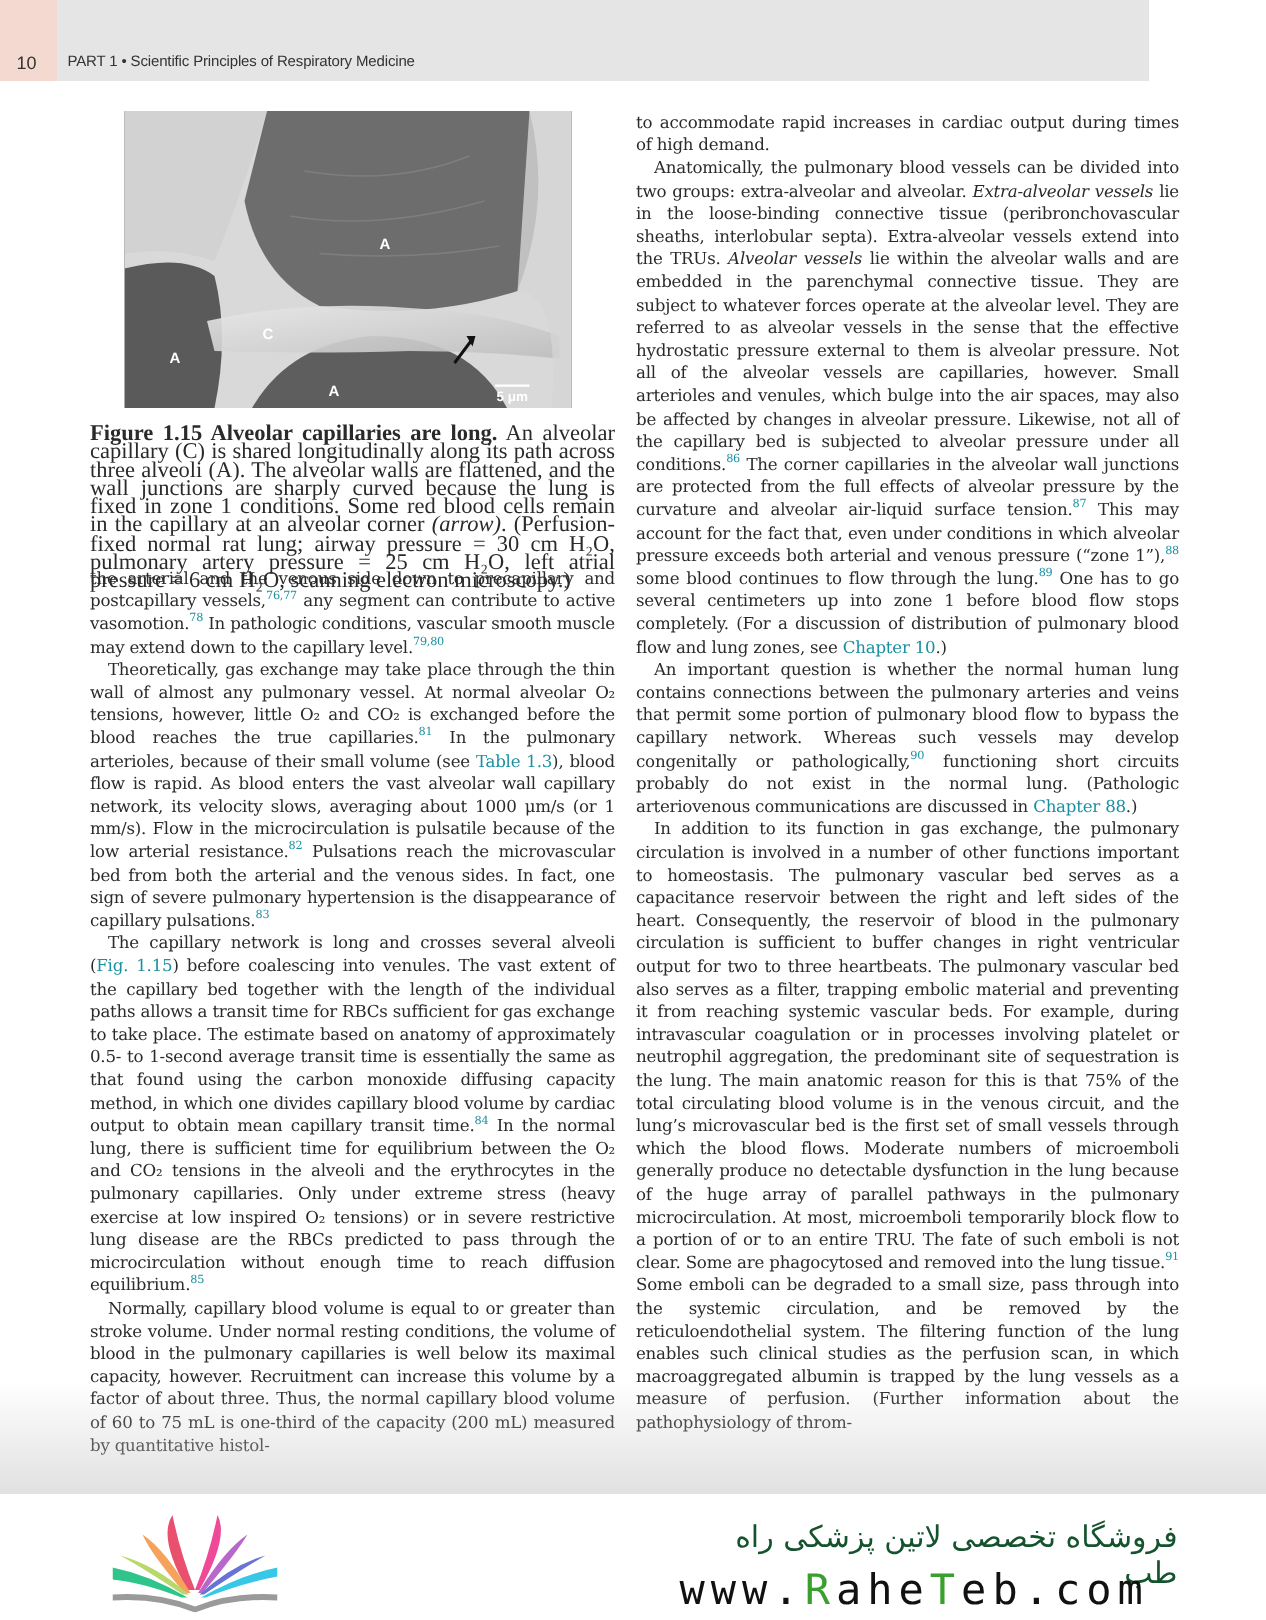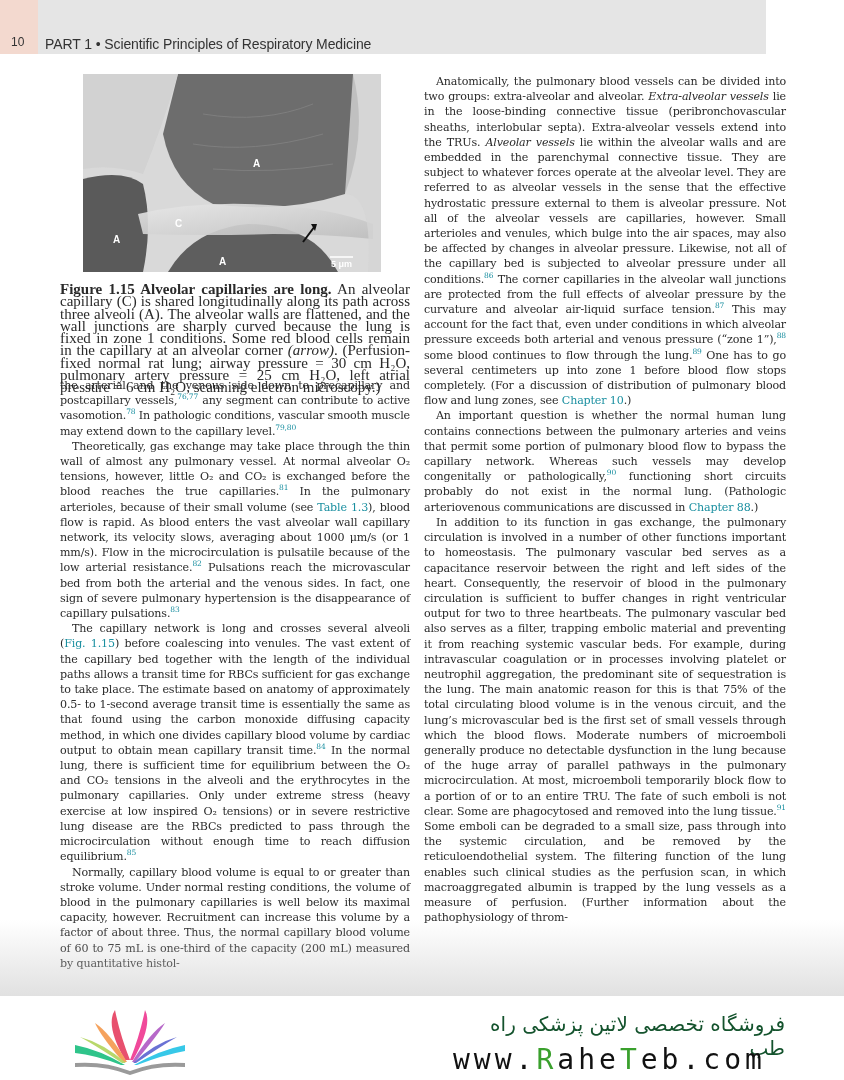--- a/index.html
+++ b/index.html
@@ -16,21 +16,21 @@
   .header-num-block {
     position: absolute; left: 0; top: 0; width: 38px; height: 54px;
     background: #f3d9cf;
   }
   .page-number {
     position: absolute; left: 11px; top: 35px;
     font-family: "Liberation Sans", sans-serif; font-size: 12px; color: #333;
   }
   .running-head {
     position: absolute; left: 45px; top: 36px;
-    font-family: "Liberation Sans", sans-serif; font-size: 14px; color: #333;
+    font-family: "Liberation Sans", sans-serif; font-size: 10px; color: #333;
     letter-spacing: -0.1px;
   }
   .figure {
     position: absolute; left: 83px; top: 74px; width: 298px; height: 198px;
     background: #6e6e6e; overflow: hidden;
   }
   .figure svg { display: block; }
   .fig-label {
     position: absolute; color: #fff; font-family: "Liberation Sans", sans-serif;
     font-weight: bold; font-size: 10px;
@@ -116,20 +116,21 @@
 </div>
 
 <div class="col col-left">
   <p><span>the arterial and the venous side down to precapillary and postcapillary vessels,</span><span class="ref">76,77</span><span> any segment can contribute to active vasomotion.</span><span class="ref">78</span><span> In pathologic conditions, vascular smooth muscle may extend down to the capillary level.</span><span class="ref">79,80</span></p>
   <p class="indent"><span>Theoretically, gas exchange may take place through the thin wall of almost any pulmonary vessel. At normal alveolar O₂ tensions, however, little O₂ and CO₂ is exchanged before the blood reaches the true capillaries.</span><span class="ref">81</span><span> In the pulmonary arterioles, because of their small volume (see </span><span class="xref">Table 1.3</span><span>), blood flow is rapid. As blood enters the vast alveolar wall capillary network, its velocity slows, averaging about 1000 μm/s (or 1 mm/s). Flow in the microcirculation is pulsatile because of the low arterial resistance.</span><span class="ref">82</span><span> Pulsations reach the microvascular bed from both the arterial and the venous sides. In fact, one sign of severe pulmonary hypertension is the disappearance of capillary pulsations.</span><span class="ref">83</span></p>
   <p class="indent"><span>The capillary network is long and crosses several alveoli (</span><span class="xref">Fig. 1.15</span><span>) before coalescing into venules. The vast extent of the capillary bed together with the length of the individual paths allows a transit time for RBCs sufficient for gas exchange to take place. The estimate based on anatomy of approximately 0.5- to 1-second average transit time is essentially the same as that found using the carbon monoxide diffusing capacity method, in which one divides capillary blood volume by cardiac output to obtain mean capillary transit time.</span><span class="ref">84</span><span> In the normal lung, there is sufficient time for equilibrium between the O₂ and CO₂ tensions in the alveoli and the erythrocytes in the pulmonary capillaries. Only under extreme stress (heavy exercise at low inspired O₂ tensions) or in severe restrictive lung disease are the RBCs predicted to pass through the microcirculation without enough time to reach diffusion equilibrium.</span><span class="ref">85</span></p>
   <p class="indent"><span>Normally, capillary blood volume is equal to or greater than stroke volume. Under normal resting conditions, the volume of blood in the pulmonary capillaries is well below its maximal capacity, however. Recruitment can increase this volume by a factor of about three. Thus, the normal capillary blood volume of 60 to 75 mL is one-third of the capacity (200 mL) measured by quantitative histol-</span></p>
 </div>
 
 <div class="col col-right">
+  <p><span>to accommodate rapid increases in cardiac output during times of high demand.</span></p>
   <p class="indent"><span>Anatomically, the pulmonary blood vessels can be divided into two groups: extra-alveolar and alveolar. </span><i>Extra-alveolar vessels</i><span> lie in the loose-binding connective tissue (peribronchovascular sheaths, interlobular septa). Extra-alveolar vessels extend into the TRUs. </span><i>Alveolar vessels</i><span> lie within the alveolar walls and are embedded in the parenchymal connective tissue. They are subject to whatever forces operate at the alveolar level. They are referred to as alveolar vessels in the sense that the effective hydrostatic pressure external to them is alveolar pressure. Not all of the alveolar vessels are capillaries, however. Small arterioles and venules, which bulge into the air spaces, may also be affected by changes in alveolar pressure. Likewise, not all of the capillary bed is subjected to alveolar pressure under all conditions.</span><span class="ref">86</span><span> The corner capillaries in the alveolar wall junctions are protected from the full effects of alveolar pressure by the curvature and alveolar air-liquid surface tension.</span><span class="ref">87</span><span> This may account for the fact that, even under conditions in which alveolar pressure exceeds both arterial and venous pressure (“zone 1”),</span><span class="ref">88</span><span> some blood continues to flow through the lung.</span><span class="ref">89</span><span> One has to go several centimeters up into zone 1 before blood flow stops completely. (For a discussion of distribution of pulmonary blood flow and lung zones, see </span><span class="xref">Chapter 10</span><span>.)</span></p>
   <p class="indent"><span>An important question is whether the normal human lung contains connections between the pulmonary arteries and veins that permit some portion of pulmonary blood flow to bypass the capillary network. Whereas such vessels may develop congenitally or pathologically,</span><span class="ref">90</span><span> functioning short circuits probably do not exist in the normal lung. (Pathologic arteriovenous communications are discussed in </span><span class="xref">Chapter 88</span><span>.)</span></p>
   <p class="indent"><span>In addition to its function in gas exchange, the pulmonary circulation is involved in a number of other functions important to homeostasis. The pulmonary vascular bed serves as a capacitance reservoir between the right and left sides of the heart. Consequently, the reservoir of blood in the pulmonary circulation is sufficient to buffer changes in right ventricular output for two to three heartbeats. The pulmonary vascular bed also serves as a filter, trapping embolic material and preventing it from reaching systemic vascular beds. For example, during intravascular coagulation or in processes involving platelet or neutrophil aggregation, the predominant site of sequestration is the lung. The main anatomic reason for this is that 75% of the total circulating blood volume is in the venous circuit, and the lung’s microvascular bed is the first set of small vessels through which the blood flows. Moderate numbers of microemboli generally produce no detectable dysfunction in the lung because of the huge array of parallel pathways in the pulmonary microcirculation. At most, microemboli temporarily block flow to a portion of or to an entire TRU. The fate of such emboli is not clear. Some are phagocytosed and removed into the lung tissue.</span><span class="ref">91</span><span> Some emboli can be degraded to a small size, pass through into the systemic circulation, and be removed by the reticuloendothelial system. The filtering function of the lung enables such clinical studies as the perfusion scan, in which macroaggregated albumin is trapped by the lung vessels as a measure of perfusion. (Further information about the pathophysiology of throm-</span></p>
 </div>
 
 <div class="fade"></div>
 <div class="cutoff"></div>
 
 <div class="logo">
   <svg width="110" height="70" viewBox="0 0 110 70">

